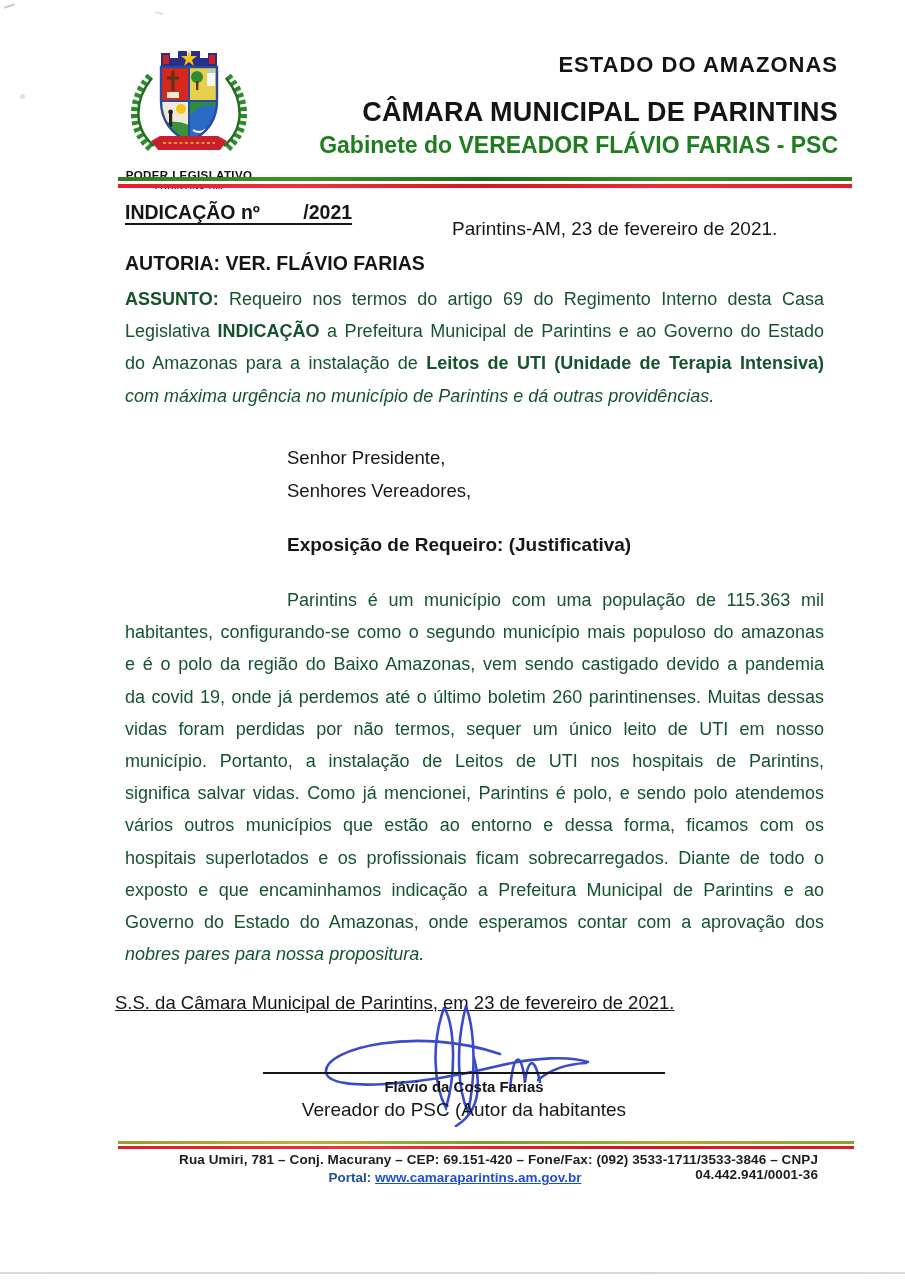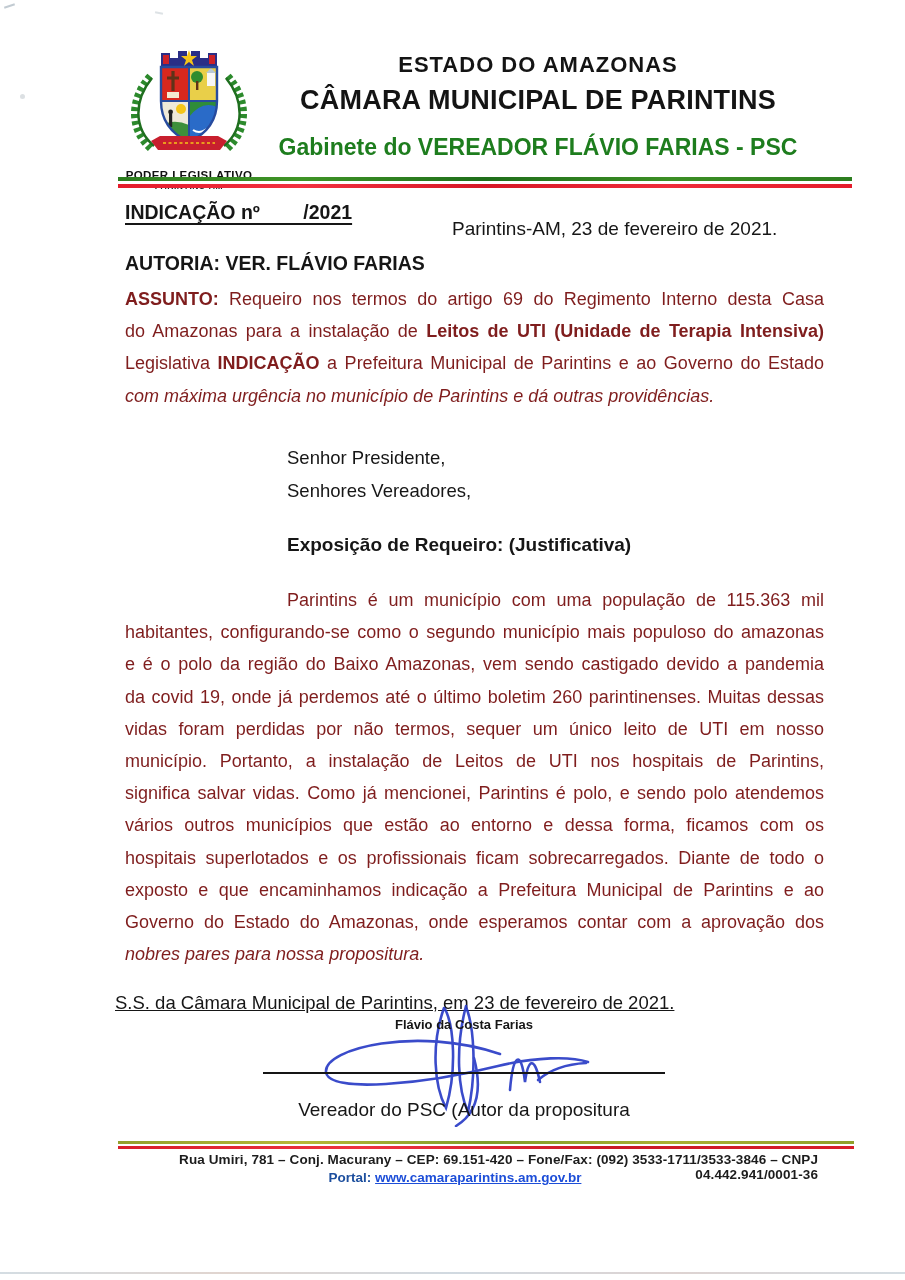--- a/index.html
+++ b/index.html
@@ -6,47 +6,47 @@
   body{
     width:905px;height:1280px;position:relative;background:#ffffff;
     font-family:"Liberation Sans","DejaVu Sans",sans-serif;color:#161616;
     overflow:hidden;
   }
   .abs{position:absolute;}
   
   .crest-wrap{left:116px;top:46px;width:146px;text-align:center;}
   .crest-label1{font-size:11.5px;font-weight:700;letter-spacing:.4px;margin-top:7px;color:#111;}
   .crest-label2{font-size:8.5px;font-weight:700;letter-spacing:.6px;color:#222;}
-  .titles{left:238px;top:52px;width:600px;text-align:center;}
+  .titles{left:238px;top:52px;width:600px;text-align:right;}
   .title-line1{font-size:22px;font-weight:700;letter-spacing:1px;color:#141414;line-height:26px;}
-  .title-line2{font-size:27px;font-weight:700;letter-spacing:.2px;color:#141414;line-height:32px;margin-top:6px;}
-  .title-line3{font-size:23px;font-weight:700;color:#1e7d1e;line-height:29px;margin-top:17px;}
+  .title-line2{font-size:27px;font-weight:700;letter-spacing:.2px;color:#141414;line-height:32px;margin-top:18px;}
+  .title-line3{font-size:23px;font-weight:700;color:#1e7d1e;line-height:29px;margin-top:3px;}
   .head-rule{left:118px;top:177px;width:734px;}
   .rule-green{height:4px;background:linear-gradient(90deg,#2c7d1f,#3f9426,#1f6e1a,#3c8f24,#2c7d1f);}
   .rule-gap{height:3px;background:#fff;}
   .rule-red{height:4px;background:linear-gradient(90deg,#e41c2b,#f23040,#d61726,#ef2b3a,#e41c2b);}
   
   .indic{left:125px;top:201px;font-size:19.5px;font-weight:700;white-space:pre;
          text-decoration:underline;text-decoration-thickness:2px;text-underline-offset:4px;}
   .dateline{left:452px;top:218px;font-size:19px;}
   .autoria{left:125px;top:252px;font-size:19.5px;font-weight:700;}
   
-  .para{left:125px;width:699px;font-size:18px;color:#7f1d1d;}
+  .para{left:125px;width:699px;font-size:18px;color:#14532d;}
   .jline{line-height:32.2px;text-align:justify;text-align-last:justify;text-justify:inter-word;white-space:nowrap;}
   .jline.last{text-align-last:left;white-space:normal;font-style:italic;}
   .jline.indent{padding-left:162px;}
   .subject{top:283px;}
   .expo-par{top:572px;margin-top:12px;}
   .greetings{left:287px;top:441px;font-size:18.5px;line-height:33px;}
   .expo-head{left:287px;top:534px;font-size:19px;font-weight:700;}
   .closing{left:115px;top:992px;font-size:18.5px;text-decoration:underline;}
   
   .sig-ink{left:268px;top:1002px;pointer-events:none;}
   .sig-line{left:263px;top:1072px;width:402px;border-top:2px solid #151515;height:0;}
-  .sig-name{left:263px;top:1017px;width:402px;text-align:center;font-size:13px;font-weight:700;}
+  .sig-name{left:263px;top:1078px;width:402px;text-align:center;font-size:15px;font-weight:700;}
   .sig-role{left:233px;top:1099px;width:462px;text-align:center;font-size:19px;}
   
   .foot-rule{left:118px;top:1141px;width:736px;}
   .frule-olive{height:3px;background:linear-gradient(90deg,#93a02b,#b7b837,#7f9c28,#aab032,#8fa02a);}
   .frule-gap{height:2px;background:#fff;}
   .frule-red{height:3px;background:linear-gradient(90deg,#d81e2a,#ee3340,#c91826,#d81e2a);}
   .foot-text{left:92px;top:1152px;width:726px;text-align:right;font-size:13.5px;font-weight:700;color:#1c1c1c;letter-spacing:.1px;}
   .foot-portal{left:92px;top:1170px;width:726px;text-align:center;font-size:13.5px;font-weight:700;color:#1d4f9e;}
   .foot-portal a{color:#1d4ed8;text-decoration:underline;cursor:pointer;}
   
@@ -121,22 +121,22 @@
   <div class="rule-gap"></div>
   <div class="rule-red"></div>
 </div>
 
 <div class="abs indic">INDICAÇÃO nº        /2021</div>
 <div class="abs dateline">Parintins-AM, 23 de fevereiro de 2021.</div>
 <div class="abs autoria">AUTORIA: VER. FLÁVIO FARIAS</div>
 
 <div class="abs para subject">
   <div class="jline"><b>ASSUNTO:</b> Requeiro nos termos do artigo 69 do Regimento Interno desta Casa</div>
+  <div class="jline">Legislativa <b>INDICAÇÃO</b> a Prefeitura Municipal de Parintins e ao Governo do Estado</div>
   <div class="jline">do Amazonas para a instalação de <b>Leitos de UTI (Unidade de Terapia Intensiva)</b></div>
-  <div class="jline">Legislativa <b>INDICAÇÃO</b> a Prefeitura Municipal de Parintins e ao Governo do Estado</div>
   <div class="jline last">com máxima urgência no município de Parintins e dá outras providências.</div>
 </div>
 
 <div class="abs greetings">
   <div>Senhor Presidente,</div>
   <div>Senhores Vereadores,</div>
 </div>
 
 <div class="abs expo-head">Exposição de Requeiro: (Justificativa)</div>
 
@@ -164,21 +164,21 @@
       <path d="M176,6 C163,42 166,84 178,106 C189,68 186,24 177,7"></path>
       <path d="M198,4 C187,46 190,88 200,110 C209,70 206,24 198,5"></path>
       <path d="M206,56 C215,90 208,112 188,124"></path>
       <path d="M242,88 C245,52 253,46 257,80 C260,58 266,52 272,80"></path>
       <path d="M270,78 C284,66 300,62 318,61"></path>
     </g>
   </svg>
 </div>
 <div class="abs sig-line"></div>
 <div class="abs sig-name">Flávio da Costa Farias</div>
-<div class="abs sig-role">Vereador do PSC (Autor da propositura</div>
+<div class="abs sig-role">Vereador do PSC (Autor da habitantes</div>
 
 <div class="abs foot-rule">
   <div class="frule-olive"></div>
   <div class="frule-gap"></div>
   <div class="frule-red"></div>
 </div>
 <div class="abs foot-text">Rua Umiri, 781 – Conj. Macurany – CEP: 69.151-420 – Fone/Fax: (092) 3533-1711/3533-3846 – CNPJ 04.442.941/0001-36</div>
 <div class="abs foot-portal">
   <span style="white-space:pre;">Portal: </span><a>www.camaraparintins.am.gov.br</a>
 </div>

